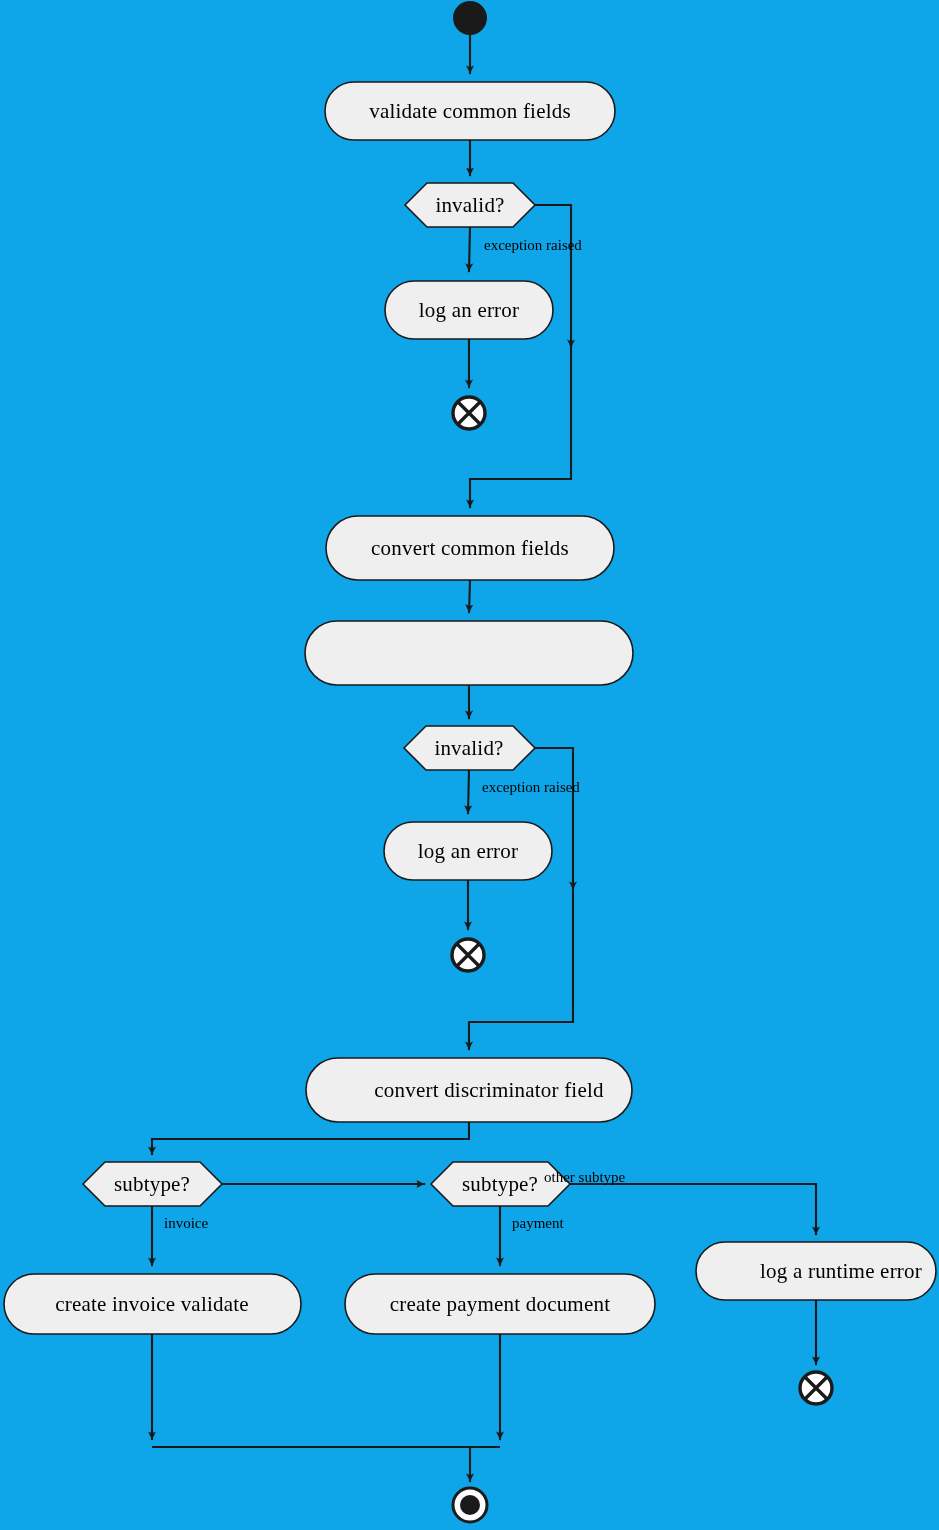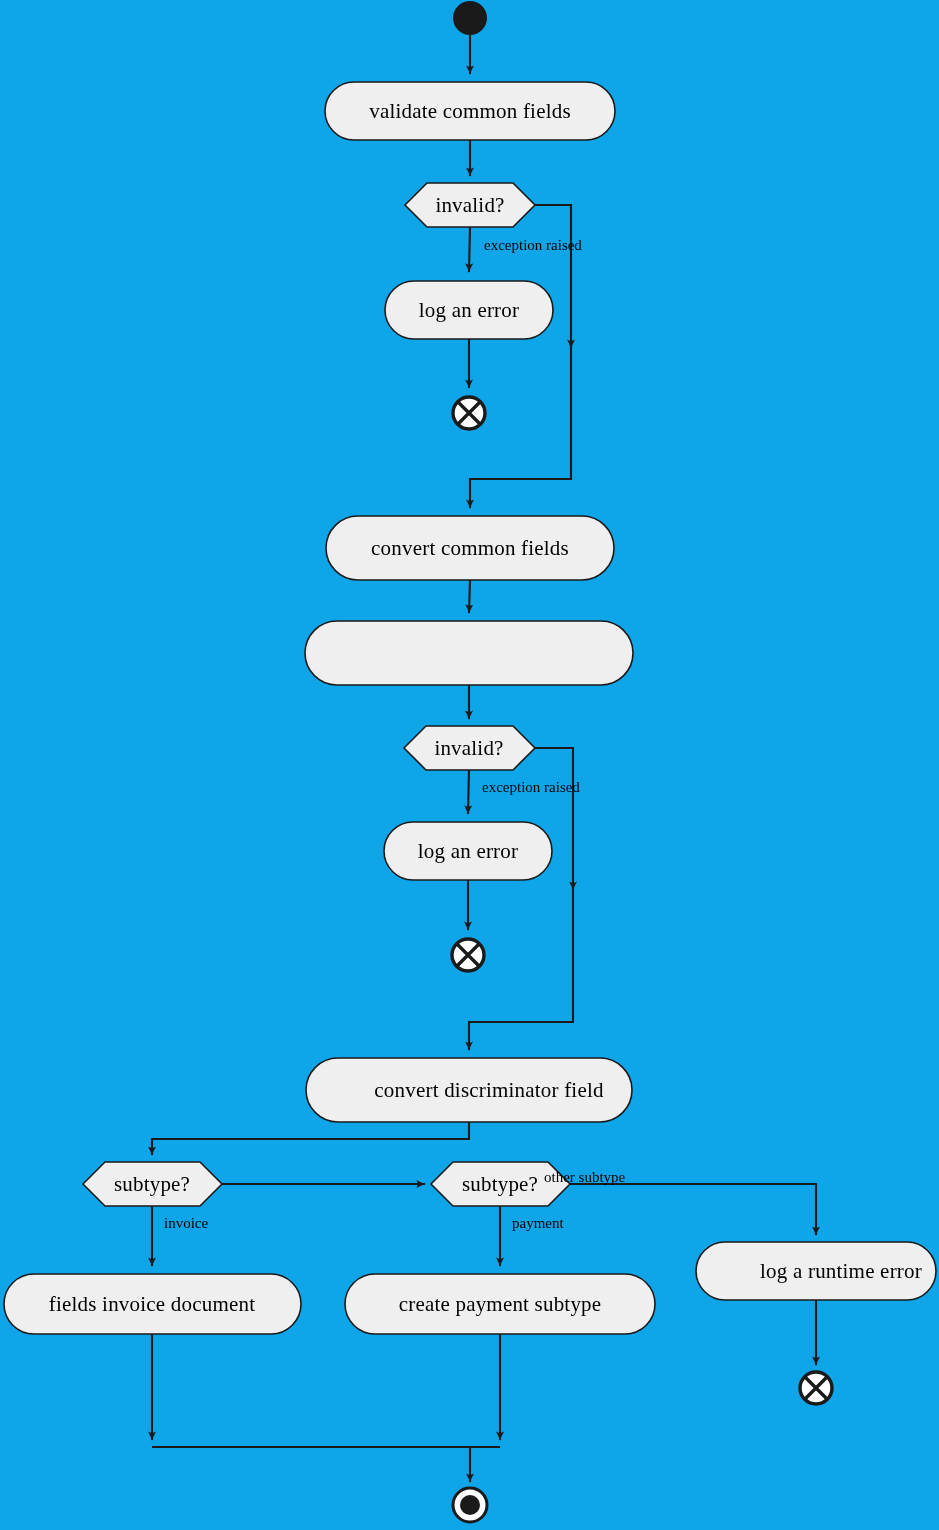--- a/index.html
+++ b/index.html
@@ -152,23 +152,23 @@
   <div class="node-label" style="left:469px; top:748px;">invalid?</div>
 
   <div class="node-label" style="left:468px; top:851px;">log an error</div>
 
   <div class="node-label" style="left:469px; top:1090px;margin-left:20px;">convert discriminator field</div>
 
   <div class="node-label" style="left:152px; top:1184px;">subtype?</div>
 
   <div class="node-label" style="left:500px; top:1184px;">subtype?</div>
 
-  <div class="node-label" style="left:152px; top:1304px;">fields invoice document</div>
+  <div class="node-label" style="left:152px; top:1304px;">create invoice validate</div>
 
-  <div class="node-label" style="left:500px; top:1304px;">create payment subtype</div>
+  <div class="node-label" style="left:500px; top:1304px;">create payment document</div>
 
   <div class="node-label" style="left:816px; top:1271px;margin-left:25px;">log a runtime error</div>
 
   <div class="edge-label" style="left:484px; top:245px;">exception raised</div>
 
   <div class="edge-label" style="left:482px; top:787px;">exception raised</div>
 
   <div class="edge-label" style="left:164px; top:1223px;">invoice</div>
 
   <div class="edge-label" style="left:512px; top:1223px;">payment</div>

